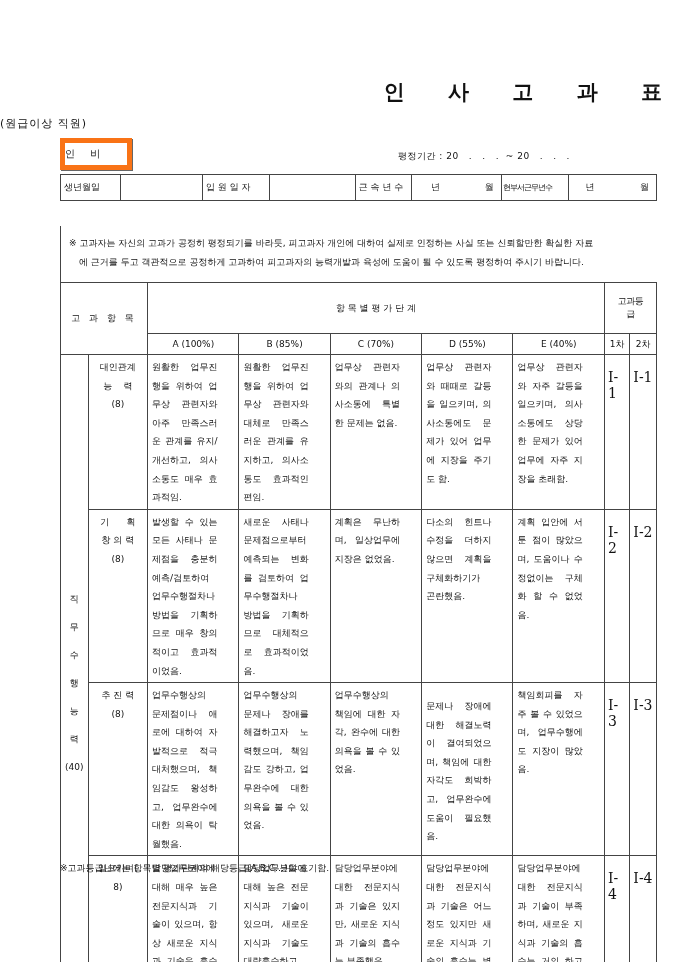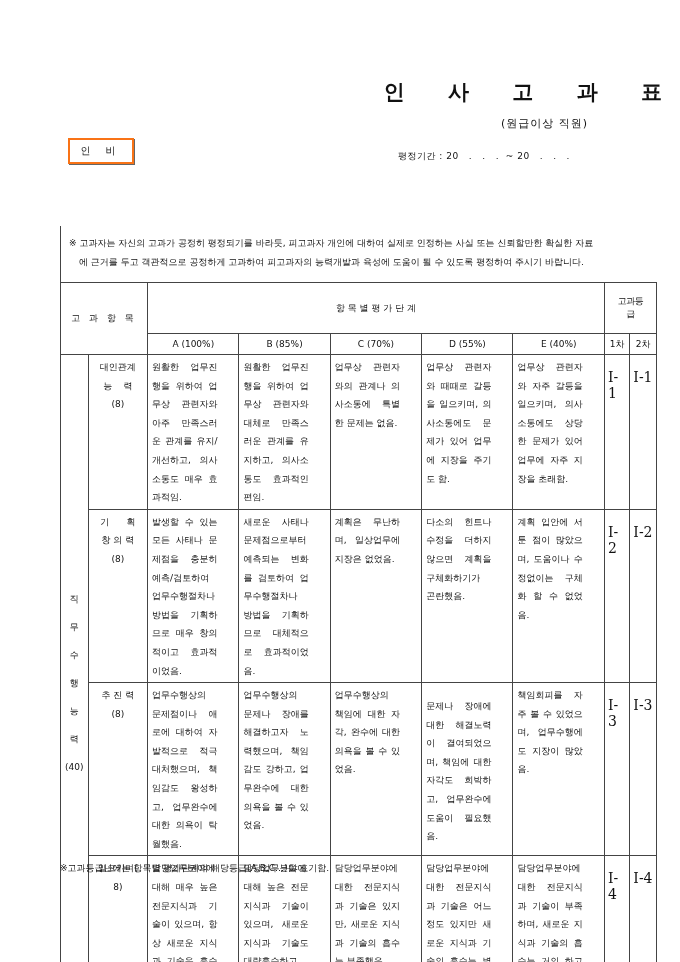--- a/index.html
+++ b/index.html
@@ -1,19 +1,19 @@
 <!DOCTYPE html>
 <html><head>
 <meta charset="utf-8">
 <style>
   html, body { margin:0; padding:0; background:#fff; }
   body { width:680px; height:962px; position:relative; font-family:"DejaVu Sans", sans-serif; color:#111; }
   .title { position:absolute; top:78px; left:0; width:680px; text-align:right; font-family:"DejaVu Serif", serif; font-weight:bold; font-size:21px; letter-spacing:18px; }
-  .subtitle { position:absolute; top:116px; left:0; width:588px; text-align:right; font-size:11px; letter-spacing:1px; }
-  .stamp { position:absolute; top:138px; left:68px; width:62px; height:22px; border:2px solid #f97316; font-size:10px; line-height:22px; text-align:center; letter-spacing:6px; box-shadow:1px 1px 0 #666; }
+  .subtitle { position:absolute; top:116px; left:0; width:588px; text-align:left; font-size:11px; letter-spacing:1px; }
+  .stamp { position:absolute; top:138px; left:60px; width:62px; height:22px; border:5px solid #f97316; font-size:10px; line-height:22px; text-align:left; letter-spacing:6px; box-shadow:1px 1px 0 #666; }
   .period { position:absolute; top:150px; left:398px; font-size:9px; letter-spacing:0.5px; white-space:pre; }
   table { border-collapse:collapse; position:absolute; left:60px; width:597px; table-layout:fixed; }
   td { border:1px solid #444; font-size:9px; padding:0 3px; vertical-align:middle; }
   .info td { height:25px; }
   .info { top:174px; border-top:1.5px solid #222; }
   .lbl { letter-spacing:3px; }
   .notice { position:absolute; top:226px; left:60px; width:675px; height:56px; border-left:1px solid #444; border-right:1.5px solid #666; box-sizing:border-box; font-size:9px; line-height:19px; padding:8px 8px 0 18px; }
   .notice .first { text-indent:-10px; }
   .main { top:282px; border-top:1.5px solid #222; }
   .main th, .main td { border:1px solid #444; }
@@ -37,20 +37,34 @@
     <col style="width:56px">
       <col style="width:76px">
       <col style="width:62px">
       <col style="width:80px">
     <col style="width:52px">
       <col style="width:84px">
       <col style="width:62px">
       <col style="width:82px">
   </colgroup>
   <tbody>
+  <tr>
+    <td>생년월일</td>
+    <td></td>
+    <td>입 원 일 자</td>
+    <td></td>
+    <td>근 속 년 수</td>
+    <td>
+      <span style="display:inline-block;width:50%;text-align:center">년</span><span style="display:inline-block;width:45%;text-align:right">월</span>
+    </td>
+    <td style="font-size:8px;letter-spacing:-1px;padding:0 1px">현부서근무년수</td>
+    <td>
+      <span style="display:inline-block;width:45%;text-align:center">년</span><span style="display:inline-block;width:50%;text-align:right">월</span>
+    </td>
+  </tr>
 </tbody>
   </table>
 
 <div class="notice">
   <div class="first">※ 고과자는 자신의 고과가 공정히 평정되기를 바라듯, 피고과자 개인에 대하여 실제로 인정하는 사실  또는 신뢰할만한 확실한 자료</div>
   <div>에 근거를 두고 객관적으로 공정하게 고과하여 피고과자의 능력개발과 육성에 도움이 될 수 있도록 평정하여 주시기 바랍니다.</div>
 </div>
 
 <table class="main">
   <colgroup>

